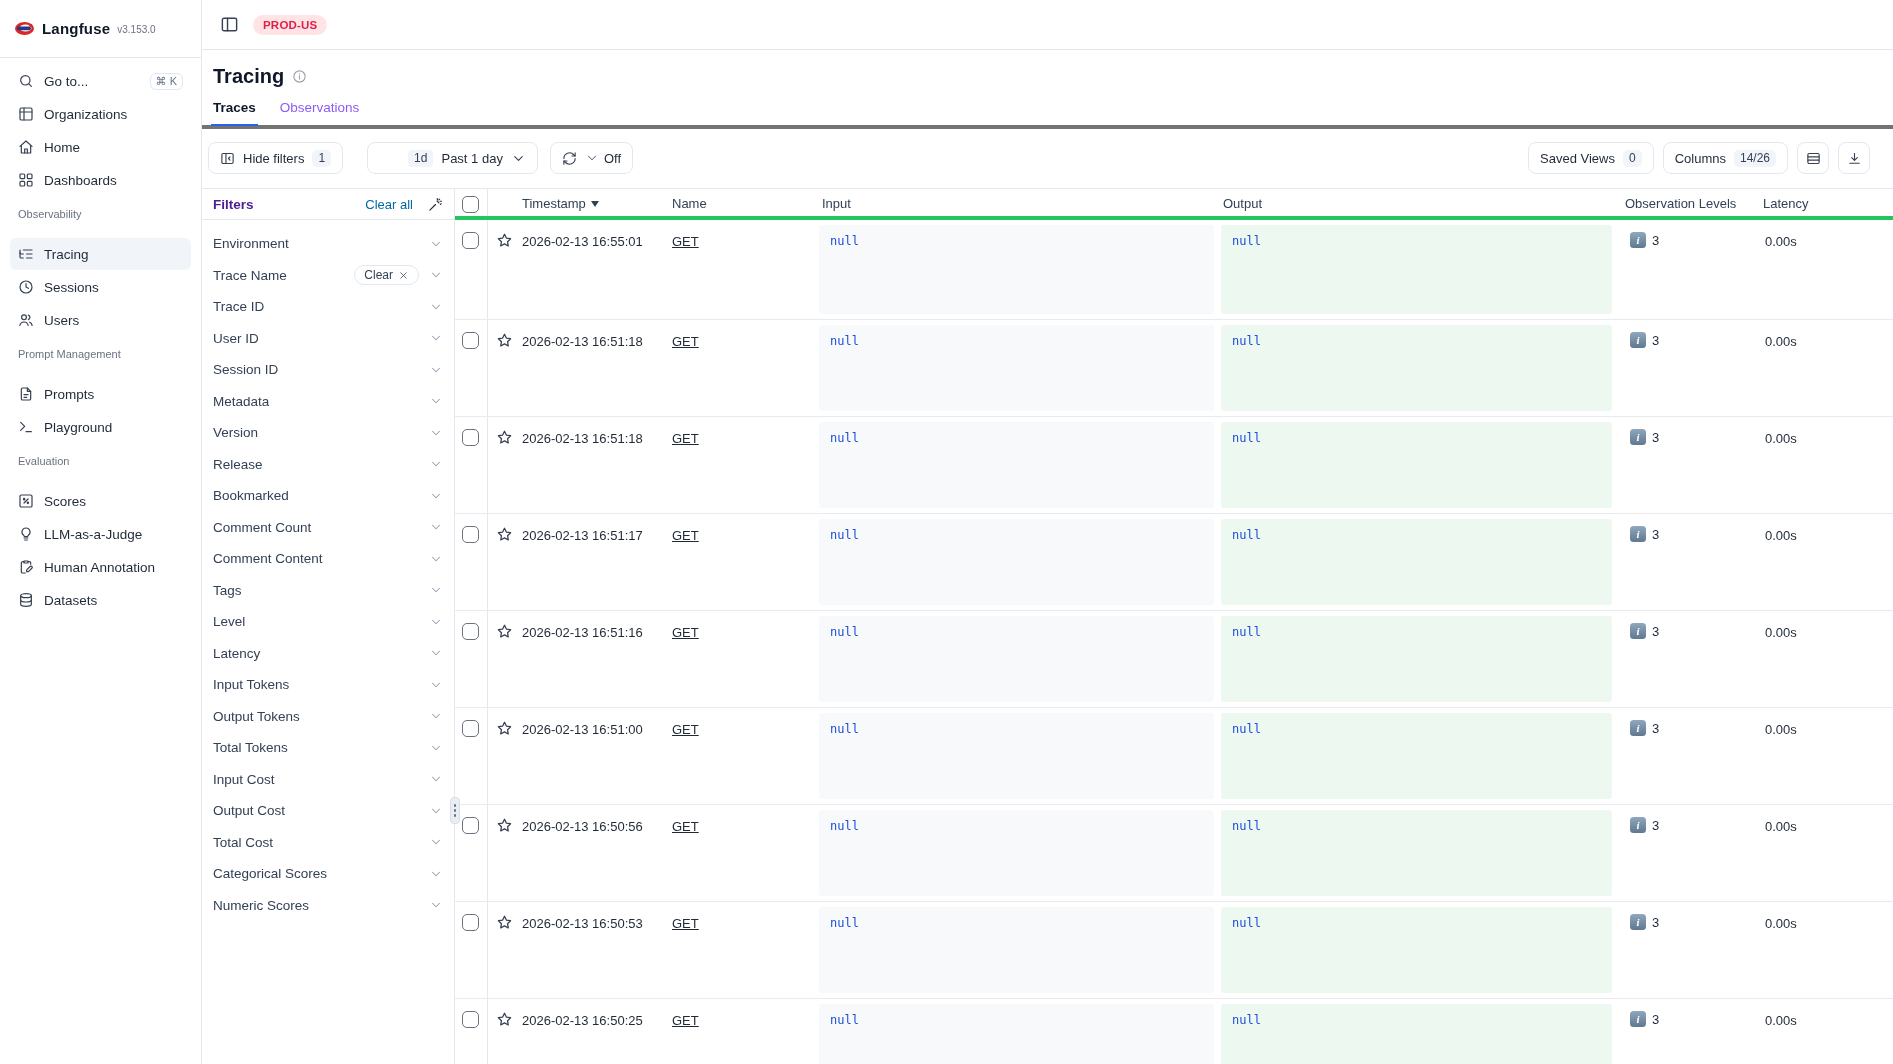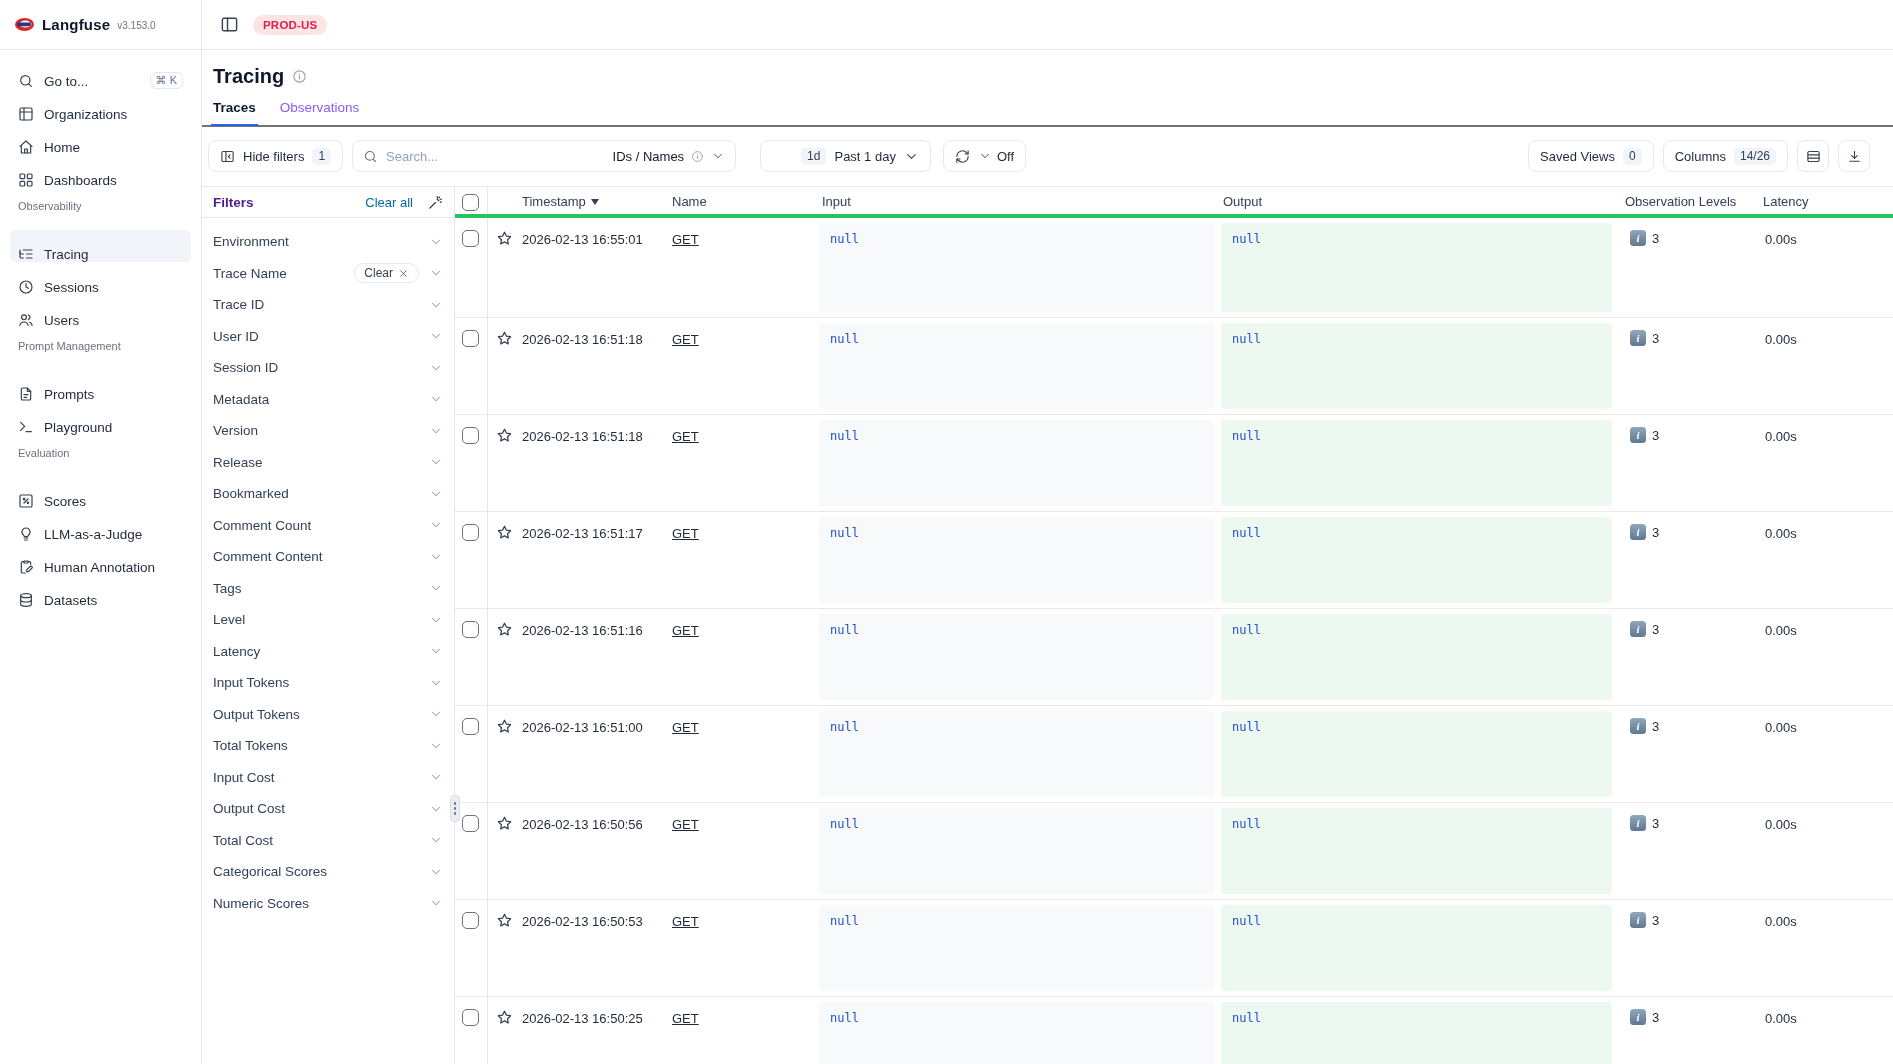--- a/index.html
+++ b/index.html
@@ -4,42 +4,42 @@
 <style>
   * { box-sizing: border-box; margin: 0; padding: 0; }
   html,body { background:#fff; }
   body { font-family:"Liberation Sans","DejaVu Sans",sans-serif; color:#1f2937; }
   .app { position:relative; width:1893px; height:1064px; display:flex; overflow:hidden; background:#fff; }
 
   svg.ic { display:block; fill:none; stroke:currentColor; stroke-width:1.8; stroke-linecap:round; stroke-linejoin:round; }
 
   
   .sidebar { width:202px; flex-shrink:0; border-right:1px solid #e5e7eb; display:flex; flex-direction:column; }
-  .sidebar-header { height:50px; flex-shrink:0; display:flex; align-items:center; gap:7px; padding:0 14px; border-bottom:1px solid #e5e7eb; }
+  .sidebar-header { height:58px; flex-shrink:0; display:flex; align-items:center; gap:7px; padding:0 14px; border-bottom:1px solid #e5e7eb; }
   .brand { font-size:15px; font-weight:700; color:#111827; letter-spacing:.2px; }
   .version { font-size:10px; color:#6b7280; margin-top:2px; }
   .nav { padding:7px 10px; font-size:13.5px; }
-  .nav-item { height:32px; margin-bottom:1px; display:flex; align-items:flex-end; gap:10px; padding:0 8px; border-radius:6px; color:#1f2937; cursor:pointer; }
+  .nav-item { height:32px; margin-bottom:1px; display:flex; align-items:center; gap:10px; padding:0 8px; border-radius:6px; color:#1f2937; cursor:pointer; }
   .nav-item .ic { width:16px; height:16px; color:#374151; flex-shrink:0; }
   .nav-item.active { background:var(--nav-active,#f1f5f9); }
   .nav-label { white-space:nowrap; }
   .kbd { margin-left:auto; border:1px solid #e2e8f0; border-radius:6px; padding:1px 5px; font-size:11px; color:#64748b; background:#fff; }
   .nav-section { margin-top:12px; padding:0 8px 18px; font-size:11px; color:#6b7280; }
 
   
   .main { flex:1; display:flex; flex-direction:column; min-width:0;justify-content:space-between; }
   .topbar { height:50px; flex-shrink:0; display:flex; align-items:center; gap:14px; padding:0 18px; border-bottom:1px solid #e5e7eb; }
   .topbar .ic { width:19px; height:19px; color:#374151; }
   .env-badge { background:var(--env-bg,#ffe4e6); color:var(--env-text,#e11d48); font-size:11.5px; font-weight:700; padding:4px 10px; border-radius:999px; letter-spacing:.2px; }
 
   .title-row { display:flex; align-items:center; gap:8px; padding:15px 0 0 11px; }
   .page-title { font-size:20px; font-weight:700; color:#0f172a; }
   .title-row .ic { width:15px; height:15px; color:#9ca3af; }
 
-  .tabs { display:flex; gap:24px; padding:12px 0 0 11px; border-bottom:2px solid #737373; }
+  .tabs { display:flex; gap:24px; padding:12px 0 0 11px; border-bottom:4px solid #737373; }
   .tab { position:relative; font-size:13.5px; padding-bottom:10px; color:#8b5cf6; cursor:pointer; }
   .tab.active { color:#0f172a; font-weight:600; }
   .tab.active::after { content:""; position:absolute; left:-2px; right:-2px; bottom:-1px; height:2.5px; background:var(--accent,#2563eb); }
 
   
   .toolbar { display:flex; align-items:center; margin-top:13px; padding:0 23px 0 6px; height:32px; flex-shrink:0; }
   .btn { display:inline-flex; align-items:center; gap:8px; height:32px; padding:0 11px; border:1px solid #e2e8f0; border-radius:8px; background:#fff; font-size:13px; color:#1f2937; cursor:pointer; white-space:nowrap; }
   .btn .ic { width:15px; height:15px; color:#374151; }
   .count-badge { background:#f1f5f9; border-radius:5px; padding:1.5px 6px; font-size:12px; color:#334155; }
   .searchbox { display:flex; align-items:center; gap:8px; width:384px; height:32px; margin-left:9px; padding:0 10px; border:1px solid #e2e8f0; border-radius:8px; }
@@ -262,38 +262,20 @@
       <button class="btn">
         <svg class="ic" viewBox="0 0 24 24" width="15" height="15">
             <rect x="3" y="4" width="18" height="16" rx="2"></rect>
             <path d="M9.5 4v16"></path>
             <path d="m16 9.5-2.5 2.5 2.5 2.5"></path>
           </svg>
         <span>Hide filters</span>
         <span class="count-badge">1</span>
       </button>
 
-      <div class="searchbox">
-        <svg class="ic" viewBox="0 0 24 24" width="15" height="15">
-            <circle cx="11" cy="11" r="7"></circle>
-            <path d="m20 20-3.8-3.8"></path>
-          </svg>
-        <span class="search-placeholder">Search...</span>
-        <div class="search-scope">
-          <span class="search-scope-label">IDs / Names</span>
-          <svg class="ic info" viewBox="0 0 24 24" width="13" height="13">
-              <circle cx="12" cy="12" r="9"></circle>
-              <path d="M12 11v5"></path>
-              <path d="M12 7.5v.3"></path>
-            </svg>
-          <svg class="ic chev" viewBox="0 0 24 24" width="14" height="14">
-              <path d="m6 9 6 6 6-6"></path>
-            </svg>
-        </div>
-      </div>
 
       <button class="btn time-btn">
         <span class="shortcut-kbd">1d</span>
         <span>Past 1 day</span>
         <svg class="ic" viewBox="0 0 24 24" width="14" height="14">
             <path d="m6 9 6 6 6-6"></path>
           </svg>
       </button>
 
       <div class="btn refresh-group">

